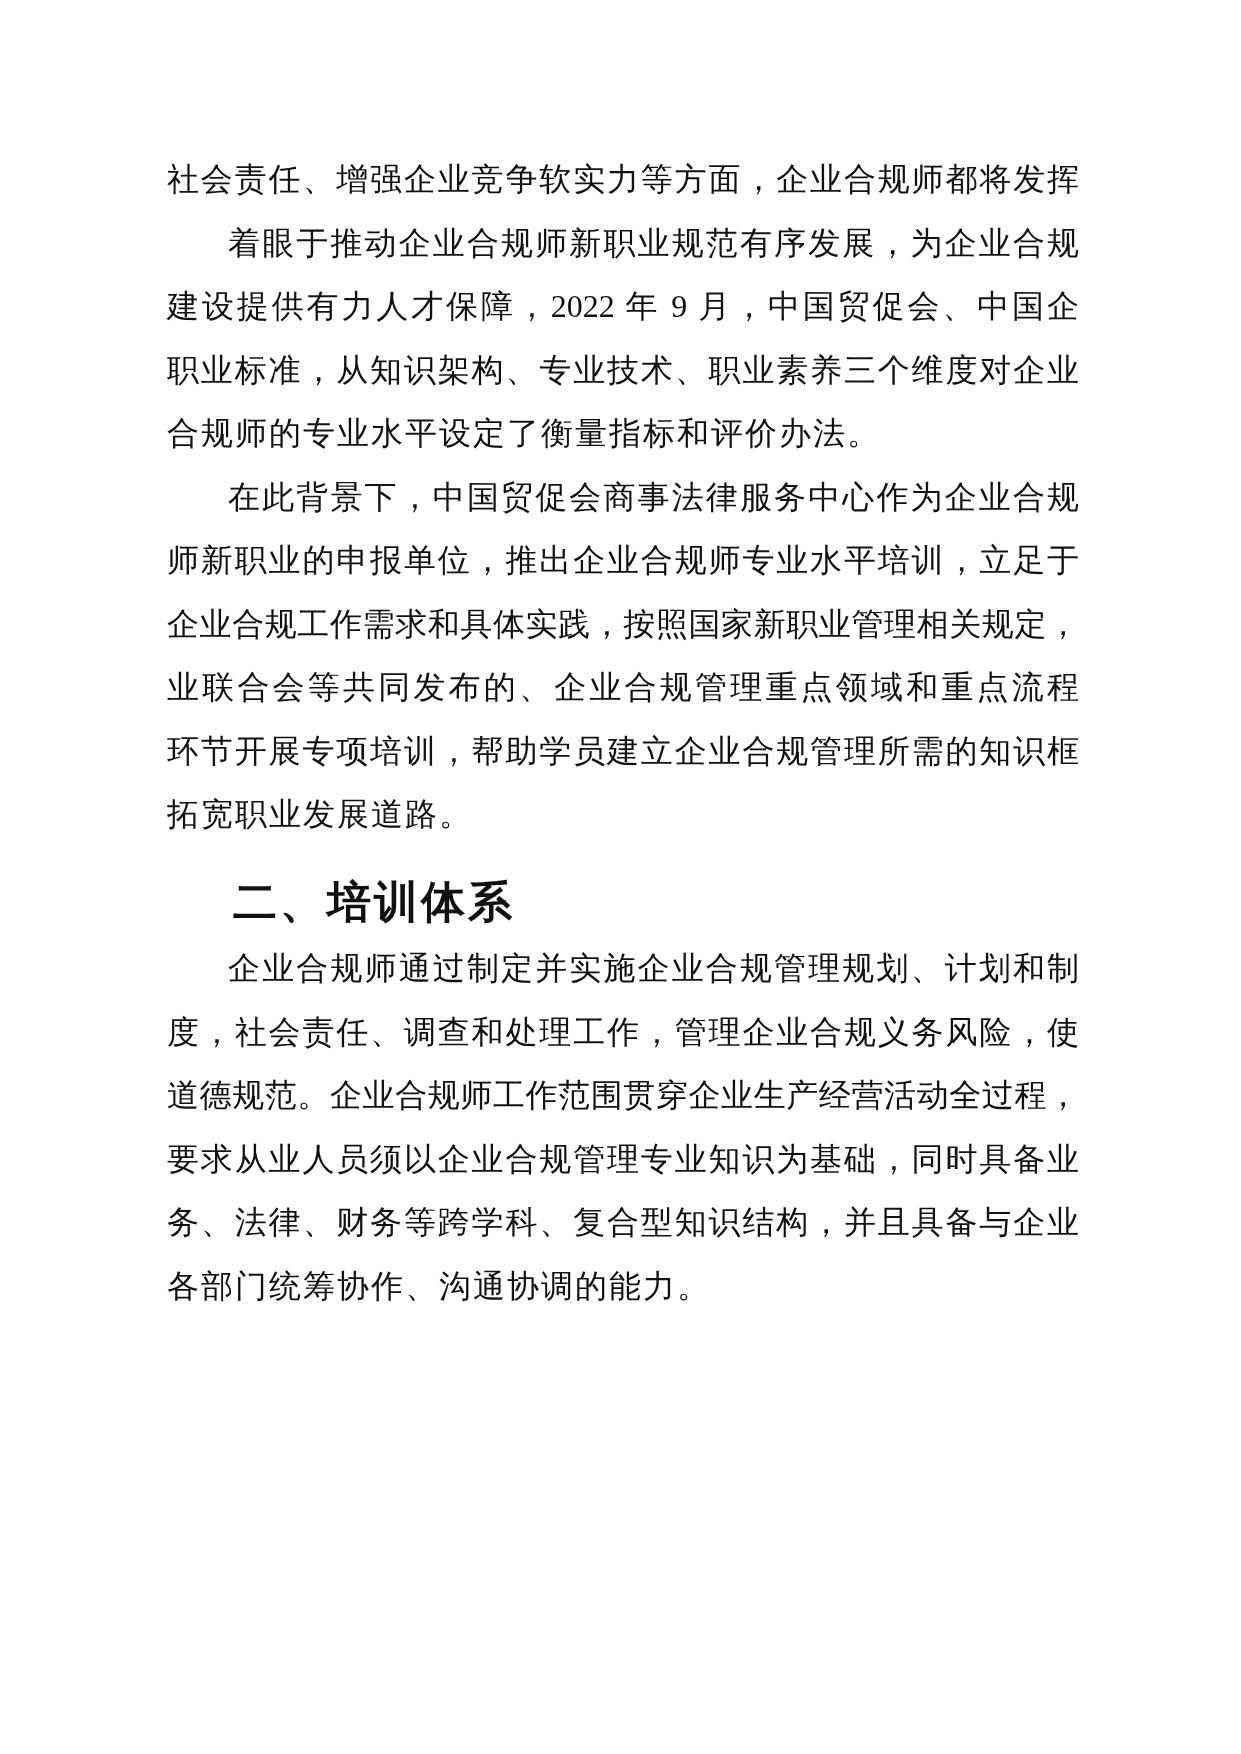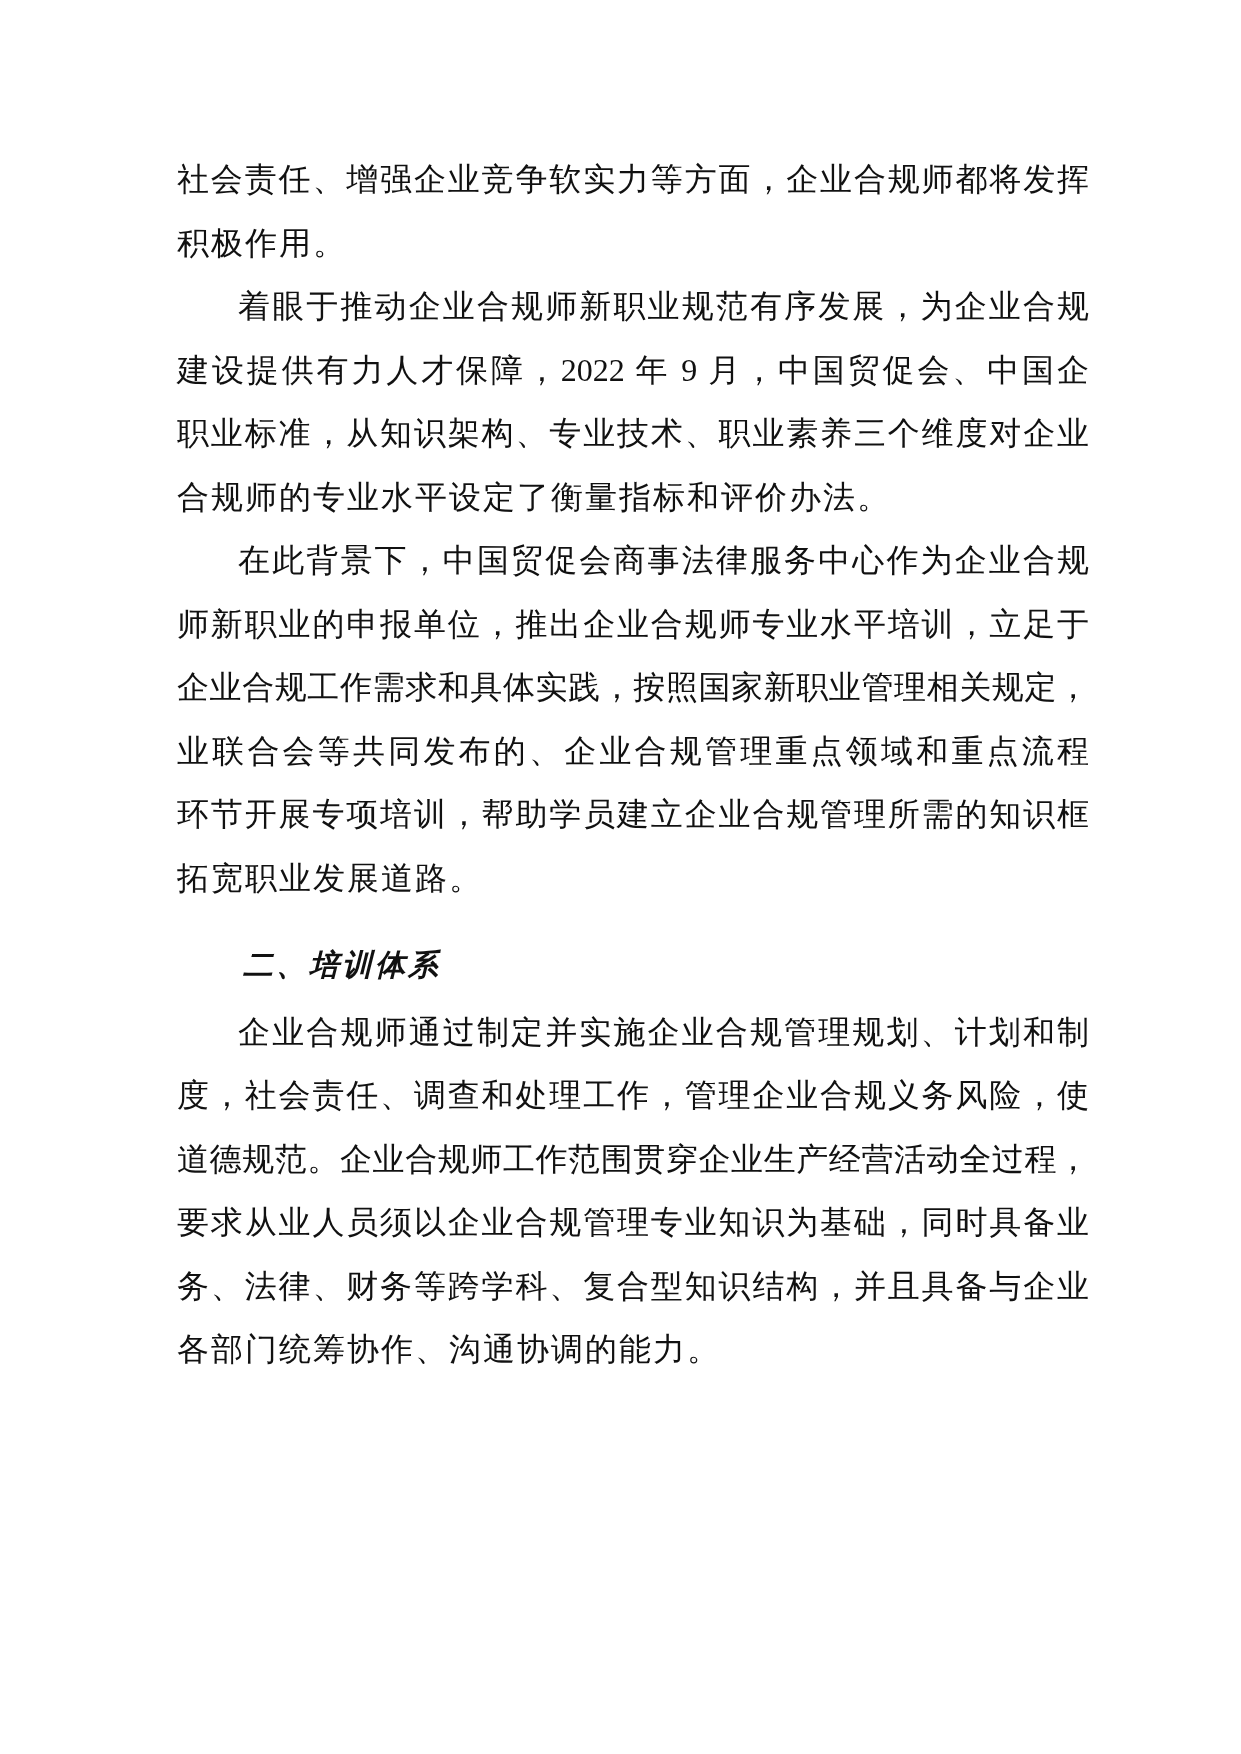--- a/index.html
+++ b/index.html
@@ -8,21 +8,21 @@
     width:1241px;
     height:1754px;
     background:#ffffff;
     margin:0 auto;
     overflow:hidden;
     font-family:"Liberation Serif","DejaVu Serif",serif;
     color:#111111;
   }
   .text-block{
     position:absolute;
-    left:177px;
+    left:167px;
     top:148px;
     width:912px;
   }
   .line{
     height:63.5px;
     line-height:63.5px;
     font-size:32px;
     letter-spacing:0;
     white-space:normal;
   }
@@ -37,26 +37,25 @@
     letter-spacing:2px;
   }
   .indent{
     text-indent:61px;
   }
   .section-heading{
     height:63.5px;
     line-height:63.5px;
     margin-top:23px;
     margin-bottom:4px;
-    font-size:30px;
+    font-size:44px;
     font-weight:700;
     font-family:"Liberation Sans","DejaVu Sans",sans-serif;
     text-indent:66px;
     letter-spacing:3px;
-    font-style:italic;
   }
   .page-number{
     position:absolute;
     left:968px;
     top:1622px;
     width:150px;
     height:40px;
     line-height:40px;
     font-size:30px;
     letter-spacing:2px;
@@ -66,21 +65,20 @@
   }
 </style>
 </head>
 <body>
 
 <div class="page">
   <div class="text-block">
 
     <div>
       <div class="line j">社会责任、增强企业竞争软实力等方面，企业合规师都将发挥</div>
-      <div class="line last">积极作用。</div>
     </div>
 
     <div>
       <div class="line j indent">着眼于推动企业合规师新职业规范有序发展，为企业合规</div>
       <div class="line j">建设提供有力人才保障，2022 年 9 月，中国贸促会、中国企</div>
       <div class="line j">职业标准，从知识架构、专业技术、职业素养三个维度对企业</div>
       <div class="line last">合规师的专业水平设定了衡量指标和评价办法。</div>
     </div>
 
     <div>

